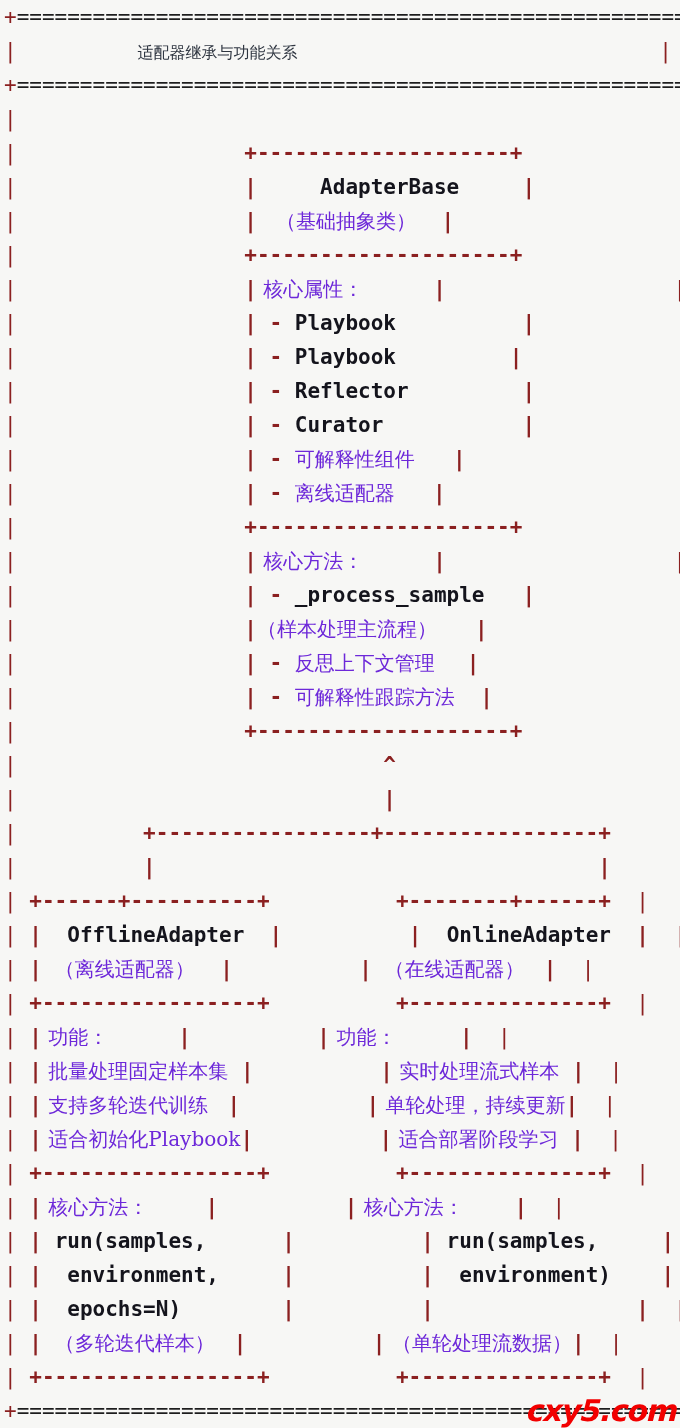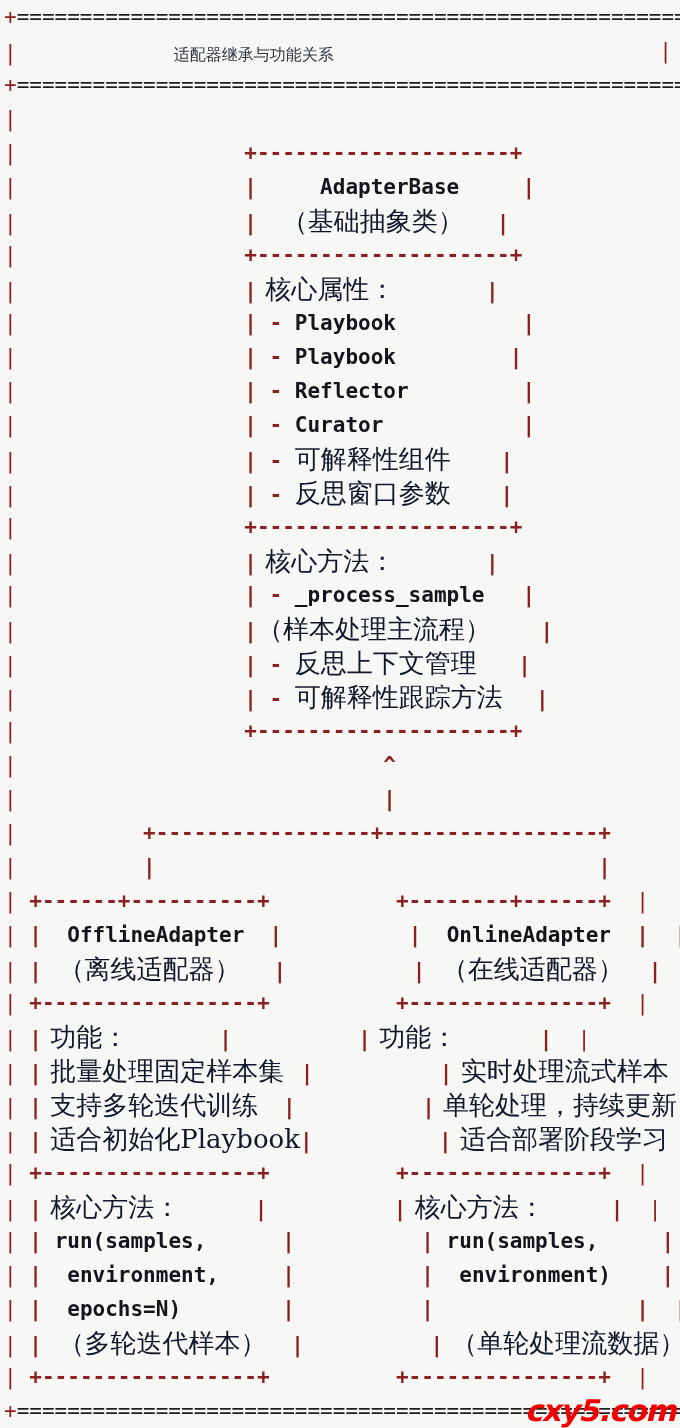--- a/index.html
+++ b/index.html
@@ -31,21 +31,21 @@
     white-space: pre;
     letter-spacing: 0;
     padding-left: 4px;
     font-family: "DejaVu Sans Mono", "Liberation Mono", monospace;
   }
 
   
   .ascii-line .frame   { color: #8b2020; }
   .ascii-line .rule    { color: #1d1d1d; }
   .ascii-line .txt-en  { color: #14141c; font-weight: 700; margin-top: 45px; }
-  .ascii-line .txt-cjk { color: #0f172a; font-family: "DejaVu Serif", "Liberation Serif", serif; font-size: 26px; }
+  .ascii-line .txt-cjk { color: #6d28d9; font-family: "DejaVu Serif", "Liberation Serif", serif; font-size: 20px; }
   .ascii-line .dash    { color: #8b2020; font-weight: 700; }
   .ascii-line .title   { color: #2e3540; font-family: "DejaVu Serif", "Liberation Serif", serif; font-size: 16px; }
 
   
   #watermark {
     position: absolute;
     right: 2px;
     bottom: 2px;
     color: #f20000;
     font-family: "DejaVu Sans", "Liberation Sans", sans-serif;
@@ -83,21 +83,21 @@
   <div class="ascii-line"><span class="frame">|</span><span>                  </span><span class="dash">|</span><span class="dash"> - </span><span class="txt-en">Playbook</span><span class="txt-en">          </span><span class="dash">|</span><span>                  </span></div>
 
   <div class="ascii-line"><span class="frame">|</span><span>                  </span><span class="dash">|</span><span class="dash"> - </span><span class="txt-en">Playbook</span><span class="txt-en">         </span><span class="dash">|</span><span>                  </span></div>
 
   <div class="ascii-line"><span class="frame">|</span><span>                  </span><span class="dash">|</span><span class="dash"> - </span><span class="txt-en">Reflector</span><span class="txt-en">         </span><span class="dash">|</span><span>                  </span></div>
 
   <div class="ascii-line"><span class="frame">|</span><span>                  </span><span class="dash">|</span><span class="dash"> - </span><span class="txt-en">Curator</span><span class="txt-en">           </span><span class="dash">|</span><span>                  </span></div>
 
   <div class="ascii-line"><span class="frame">|</span><span>                  </span><span class="dash">|</span><span class="dash"> - </span><span class="txt-cjk">可解释性组件</span><span class="txt-cjk">      </span><span class="dash">|</span><span>                  </span></div>
 
-  <div class="ascii-line"><span class="frame">|</span><span>                  </span><span class="dash">|</span><span class="dash"> - </span><span class="txt-cjk">反思窗口参数</span><span class="txt-cjk">      </span><span class="dash">|</span><span>                  </span></div>
+  <div class="ascii-line"><span class="frame">|</span><span>                  </span><span class="dash">|</span><span class="dash"> - </span><span class="txt-cjk">离线适配器</span><span class="txt-cjk">      </span><span class="dash">|</span><span>                  </span></div>
 
   <div class="ascii-line"><span class="frame">|</span><span>                  </span><span class="dash">+--------------------+</span><span>                  </span></div>
 
   <div class="ascii-line"><span class="frame">|</span><span>                  </span><span class="dash">|</span><span class="txt-cjk"> </span><span class="txt-cjk">核心方法：</span><span class="txt-cjk">           </span><span class="dash">|</span><span>                  </span><span class="frame">|</span></div>
 
   <div class="ascii-line"><span class="frame">|</span><span>                  </span><span class="dash">|</span><span class="dash"> - </span><span class="txt-en">_process_sample</span><span class="txt-en">   </span><span class="dash">|</span><span>                  </span></div>
 
   <div class="ascii-line"><span class="frame">|</span><span>                  </span><span class="dash">|</span><span class="txt-cjk">（样本处理主流程）</span><span class="txt-cjk">      </span><span class="dash">|</span><span>                  </span></div>
 
   <div class="ascii-line"><span class="frame">|</span><span>                  </span><span class="dash">|</span><span class="dash"> - </span><span class="txt-cjk">反思上下文管理</span><span class="txt-cjk">     </span><span class="dash">|</span><span>                  </span></div>

